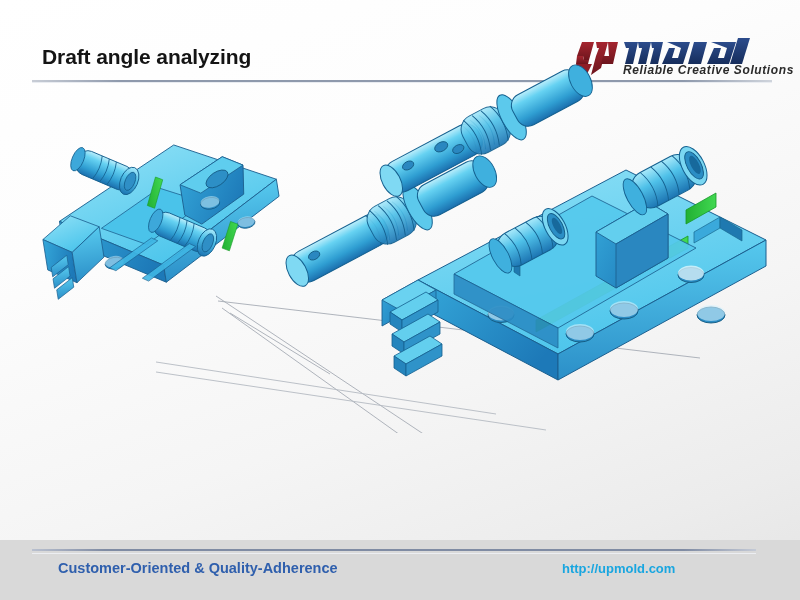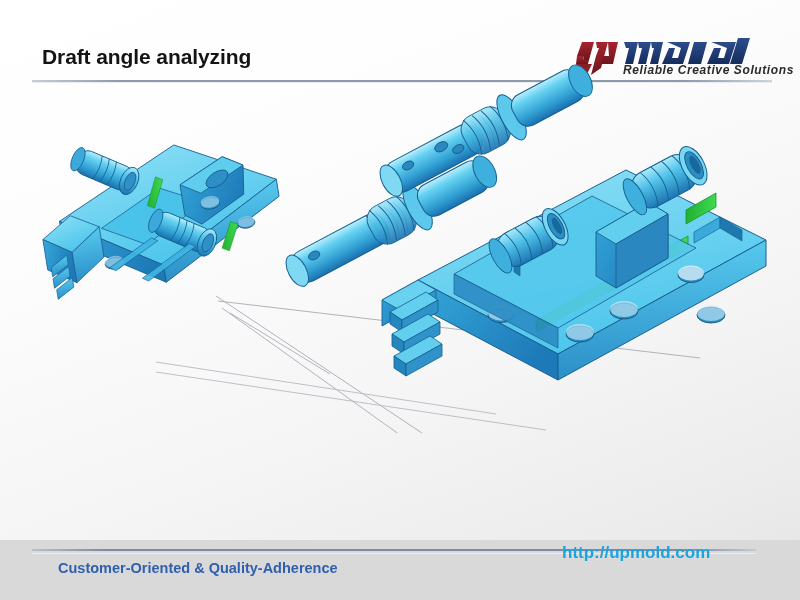--- a/index.html
+++ b/index.html
@@ -122,22 +122,22 @@
     left: 58px;
     top: 560px;
     font-size: 14.5px;
     font-weight: bold;
     color: #2f5fad;
     white-space: nowrap;
   }
   #footer-url {
     position: absolute;
     left: 562px;
-    top: 543px;
-    font-size: 17px;
+    top: 561px;
+    font-size: 13px;
     font-weight: bold;
     color: #19a6e0;
     white-space: nowrap;
     text-decoration: none;
   }
 </style>
 </head>
 <body>
 
 <div id="slide">

